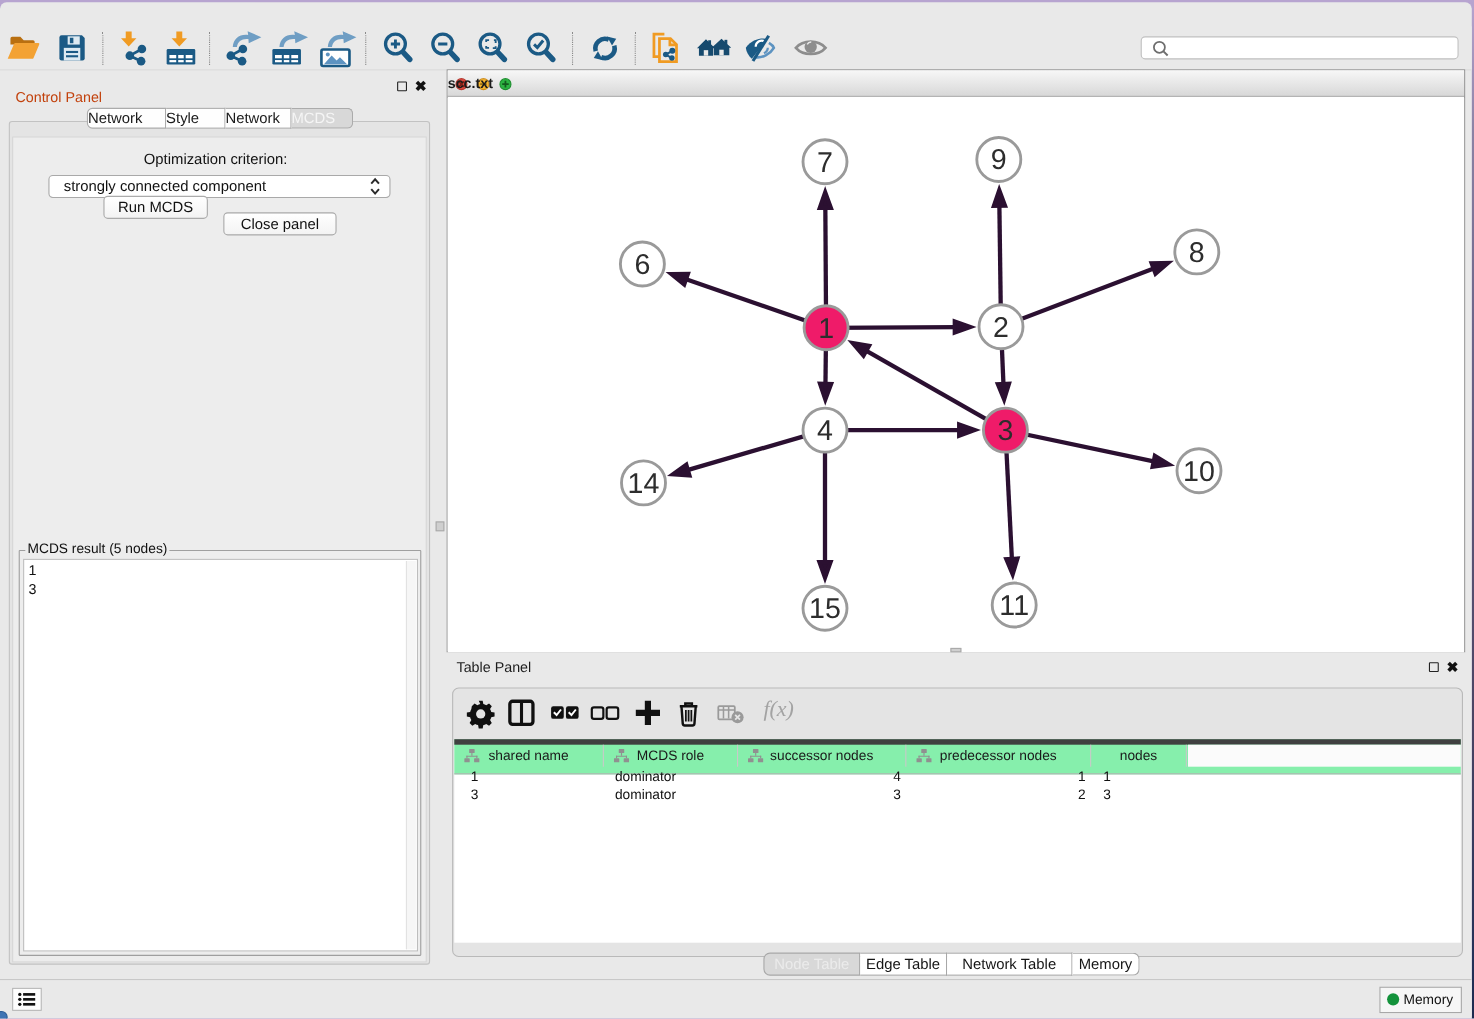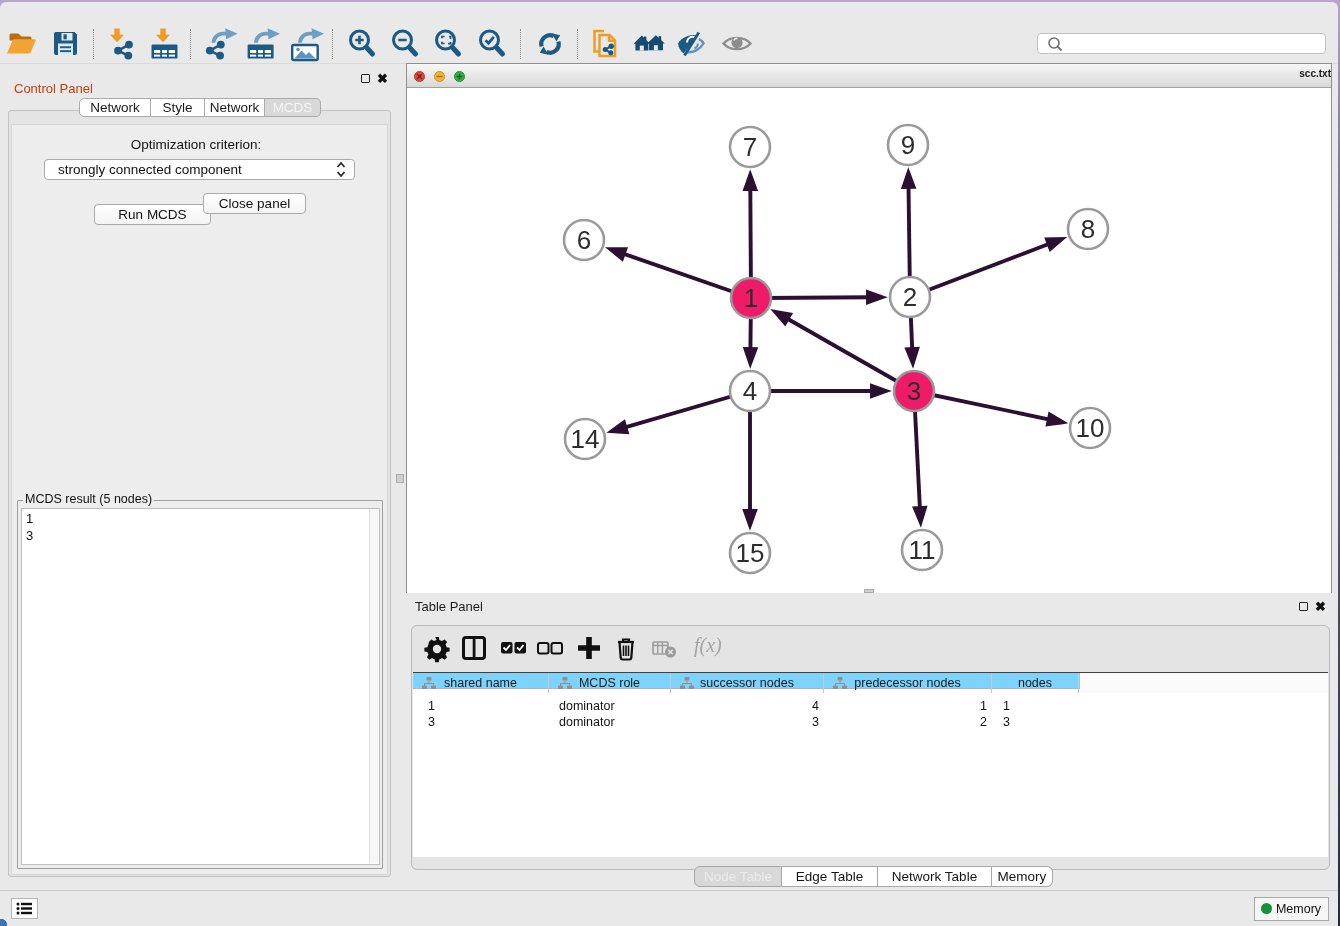--- a/index.html
+++ b/index.html
@@ -10,47 +10,47 @@
 #titlebar{position:absolute;left:0;top:0;width:1338px;height:21px;background:#f6f6f6;border-bottom:1px solid #d8d8d8;border-radius:6px 6px 0 0}
 .tl{position:absolute;top:5px;width:11.5px;height:11.5px;border-radius:50%;background:#dcdcdc;border:1px solid #c3c3c3}
 #title{position:absolute;top:3px;left:0;width:1338px;text-align:center;font-size:13.5px;color:#9b9b9b}
 #toolbar{position:absolute;left:0;top:22px;width:1338px;height:40px;background:#e9e9e9;border-bottom:1px solid #dadada}
 .sep{position:absolute;top:5px;height:30px;width:0;border-left:1px dotted #8a8a8a}
 #searchbox{position:absolute;left:1037px;top:9px;width:289px;height:21px;background:#fff;border:1px solid #c0c0c0;border-radius:4px}
 #cp-title{position:absolute;left:14px;top:79px;font-size:13px;color:#c2410c}
 #cp-pane{position:absolute;left:8px;top:108px;width:383px;height:767px;background:#e4e4e4;border:1px solid #c2c2c2;border-radius:3px}
 #cp-inner{position:absolute;left:11px;top:122px;width:377px;height:751px;background:#ededed;border:1px solid #d6d6d6}
 .tabrow{position:absolute;display:flex}
-.tab{font-size:13.5px;color:#1a1a1a;background:#fefefe;border:1px solid #ababab;border-left:none;text-align:center;line-height:18px;padding-top:0}
+.tab{font-size:13.5px;color:#1a1a1a;background:#fefefe;border:1px solid #ababab;border-left:none;text-align:left;line-height:18px;padding-top:0}
 .tab.first{border-left:1px solid #ababab;border-radius:5px 0 0 5px}
 .tab.last{border-radius:0 5px 5px 0}
 .tab.sel{background:#d8d8d8;color:#f5f5f5}
 #opt-label{position:absolute;left:0;top:135px;width:392px;text-align:center;font-size:13.5px;color:#111}
 #dropdown{position:absolute;left:44px;top:157px;width:311px;height:21px;background:#fff;border:1px solid #a9a9a9;border-radius:4px;font-size:13.5px;color:#111;line-height:19px;padding-left:13px}
 .btn{position:absolute;height:21px;background:linear-gradient(#ffffff,#f3f3f3);border:1px solid #ababab;border-radius:4px;font-size:13.5px;color:#111;text-align:center;line-height:19px}
 #groupbox{position:absolute;left:17px;top:498px;width:366px;height:369px;border:1px solid #9f9f9f;border-radius:1px}
 #grouplegend{position:absolute;left:23px;top:490px;padding:0 2px;background:#ededed;font-size:12.5px;color:#111}
 #resultlist{position:absolute;left:3px;top:7px;width:359px;height:357px;background:#fff;border:1px solid #bdbdbd}
 #resultsb{position:absolute;right:1px;top:1px;width:9px;height:353px;background:#f6f6f6;border-left:1px solid #e2e2e2}
 
 #statusbar{position:absolute;left:0;top:888px;width:1338px;height:34px;background:#e9e9e9;border-top:1px solid #c8c8c8}
 #listbtn{position:absolute;left:11px;top:896px;width:27px;height:21px;background:#fdfdfd;border:1px solid #b5b5b5}
 #membtn{position:absolute;left:1254px;top:895px;width:75px;height:24px;background:#f6f6f6;border:1px solid #a8a8a8;font-size:12.5px;color:#111;line-height:22px;text-align:center;padding-left:14px}
 #memdot{position:absolute;left:1261px;top:901px;width:11px;height:11px;border-radius:50%;background:#13923b}
 
 #netwin{position:absolute;left:406px;top:61px;width:926px;height:530px;border:1px solid #8f8f8f;background:#fff}
 #nettitle{position:absolute;left:0;top:0;width:924px;height:24px;background:linear-gradient(#f7f7f7,#d8d8d8);border-bottom:1px solid #a2a2a2}
-#nettitletext{position:absolute;left:0;top:4px;width:924px;text-align:right;font-size:10px;font-weight:bold;color:#1a1a1a}
+#nettitletext{position:absolute;left:0;top:4px;width:924px;text-align:left;font-size:13px;font-weight:bold;color:#1a1a1a}
 .mac{position:absolute;top:7px;width:11px;height:11px;border-radius:50%}
 #netcanvas{position:absolute;left:0;top:25px;width:924px;height:504px;background:#fff}
 
 #tp-title{position:absolute;left:415px;top:597px;font-size:13px;color:#1c1c1c}
 #tp-pane{position:absolute;left:411px;top:623px;width:919px;height:245px;background:#e4e4e4;border:1px solid #b9b9b9;border-radius:6px}
 #tp-table{position:absolute;left:1px;top:46px;width:915px;height:185px;background:#fff}
-#tp-header{position:absolute;left:0;top:0;width:915px;height:17px;background:#7dd3fc;border-top:1px solid #404040;border-bottom:1px solid #b3b3b3}
+#tp-header{position:absolute;left:0;top:0;width:915px;height:32px;background:#86efac;border-top:5px solid #404040;border-bottom:1px solid #b3b3b3}
 .hcell{position:absolute;top:0;height:20px;border-right:1px solid #c9c9c9;font-size:12.5px;color:#1a1a1a;text-align:center;line-height:20px}
 .cell{position:absolute;font-size:12.5px;color:#111;height:17px;line-height:17px}
 .floaticon{position:absolute;width:9px;height:9px;border:1.5px solid #222;border-radius:1px}
 .closeicon{position:absolute;font-size:13px;font-weight:bold;color:#111}
 
 #bottomtabs{position:absolute;left:694px;top:864px;display:flex}
 .btab{font-size:13.5px;font-weight:500;height:21px;line-height:20px;text-align:center;background:#fff;border:1px solid #a8a8a8;border-left:none;color:#151515}
 .btab.first{border-left:1px solid #a8a8a8;border-radius:6px 0 0 6px}
 .btab.last{border-radius:0 6px 6px 0}
 .btab.sel{background:#d8d8d8;color:#ebebeb}
@@ -202,21 +202,21 @@
     <div class="tab first" style="width:72px;height:19px">Network</div>
     <div class="tab" style="width:54px;height:19px">Style</div>
     <div class="tab" style="width:60px;height:19px">Network</div>
     <div class="tab sel last" style="width:56px;height:19px">MCDS</div>
   </div>
   <div id="opt-label">Optimization criterion:</div>
   <div id="dropdown">strongly connected component<svg width="12" height="17" viewBox="0 0 12 17" style="position:absolute;right:7px;top:1px">
         <path d="M2.5 6 L6 2 L9.5 6" fill="none" stroke="#2b2b2b" stroke-width="1.8"></path>
         <path d="M2.5 11 L6 15 L9.5 11" fill="none" stroke="#2b2b2b" stroke-width="1.8"></path>
       </svg></div>
-  <div class="btn" style="left:94px;top:202px;width:117px">Run MCDS</div>
+  <div class="btn" style="left:94px;top:176px;width:95px">Run MCDS</div>
   <div class="btn" style="left:203px;top:191px;width:103px">Close panel</div>
   <div id="groupbox">
     <div id="resultlist">
       <div style="position:absolute;left:4px;top:2px;font-size:13px;color:#111">1</div>
       <div style="position:absolute;left:4px;top:19px;font-size:13px;color:#111">3</div>
       <div id="resultsb"></div>
     </div>
   </div>
   <div id="grouplegend">MCDS result (5 nodes)</div>
   <div id="netwin">
@@ -395,21 +395,21 @@
       <div class="cell" style="left:590px;top:26px">1</div>
       <div class="cell" style="left:15px;top:42px">3</div>
       <div class="cell" style="left:146px;top:42px">dominator</div>
       <div class="cell" style="left:336px;top:42px;width:70px;text-align:right">3</div>
       <div class="cell" style="left:504px;top:42px;width:70px;text-align:right">2</div>
       <div class="cell" style="left:590px;top:42px">3</div>
     </div>
   </div>
   <div id="bottomtabs">
     <div class="btab sel first" style="width:88px">Node Table</div>
-    <div class="btab" style="width:96px">Edge Table</div>
+    <div class="btab" style="width:79px">Edge Table</div>
     <div class="btab" style="width:114px">Network Table</div>
     <div class="btab last" style="width:61px">Memory</div>
   </div>
   <div id="statusbar"></div>
   <div id="listbtn"><svg width="25" height="19" viewBox="0 0 25 19">
         <g fill="#111">
           <circle cx="6" cy="5" r="1.5"></circle>
           <circle cx="6" cy="9.5" r="1.5"></circle>
           <circle cx="6" cy="14" r="1.5"></circle>
           <rect x="9" y="3.8" width="11" height="2.4"></rect>

